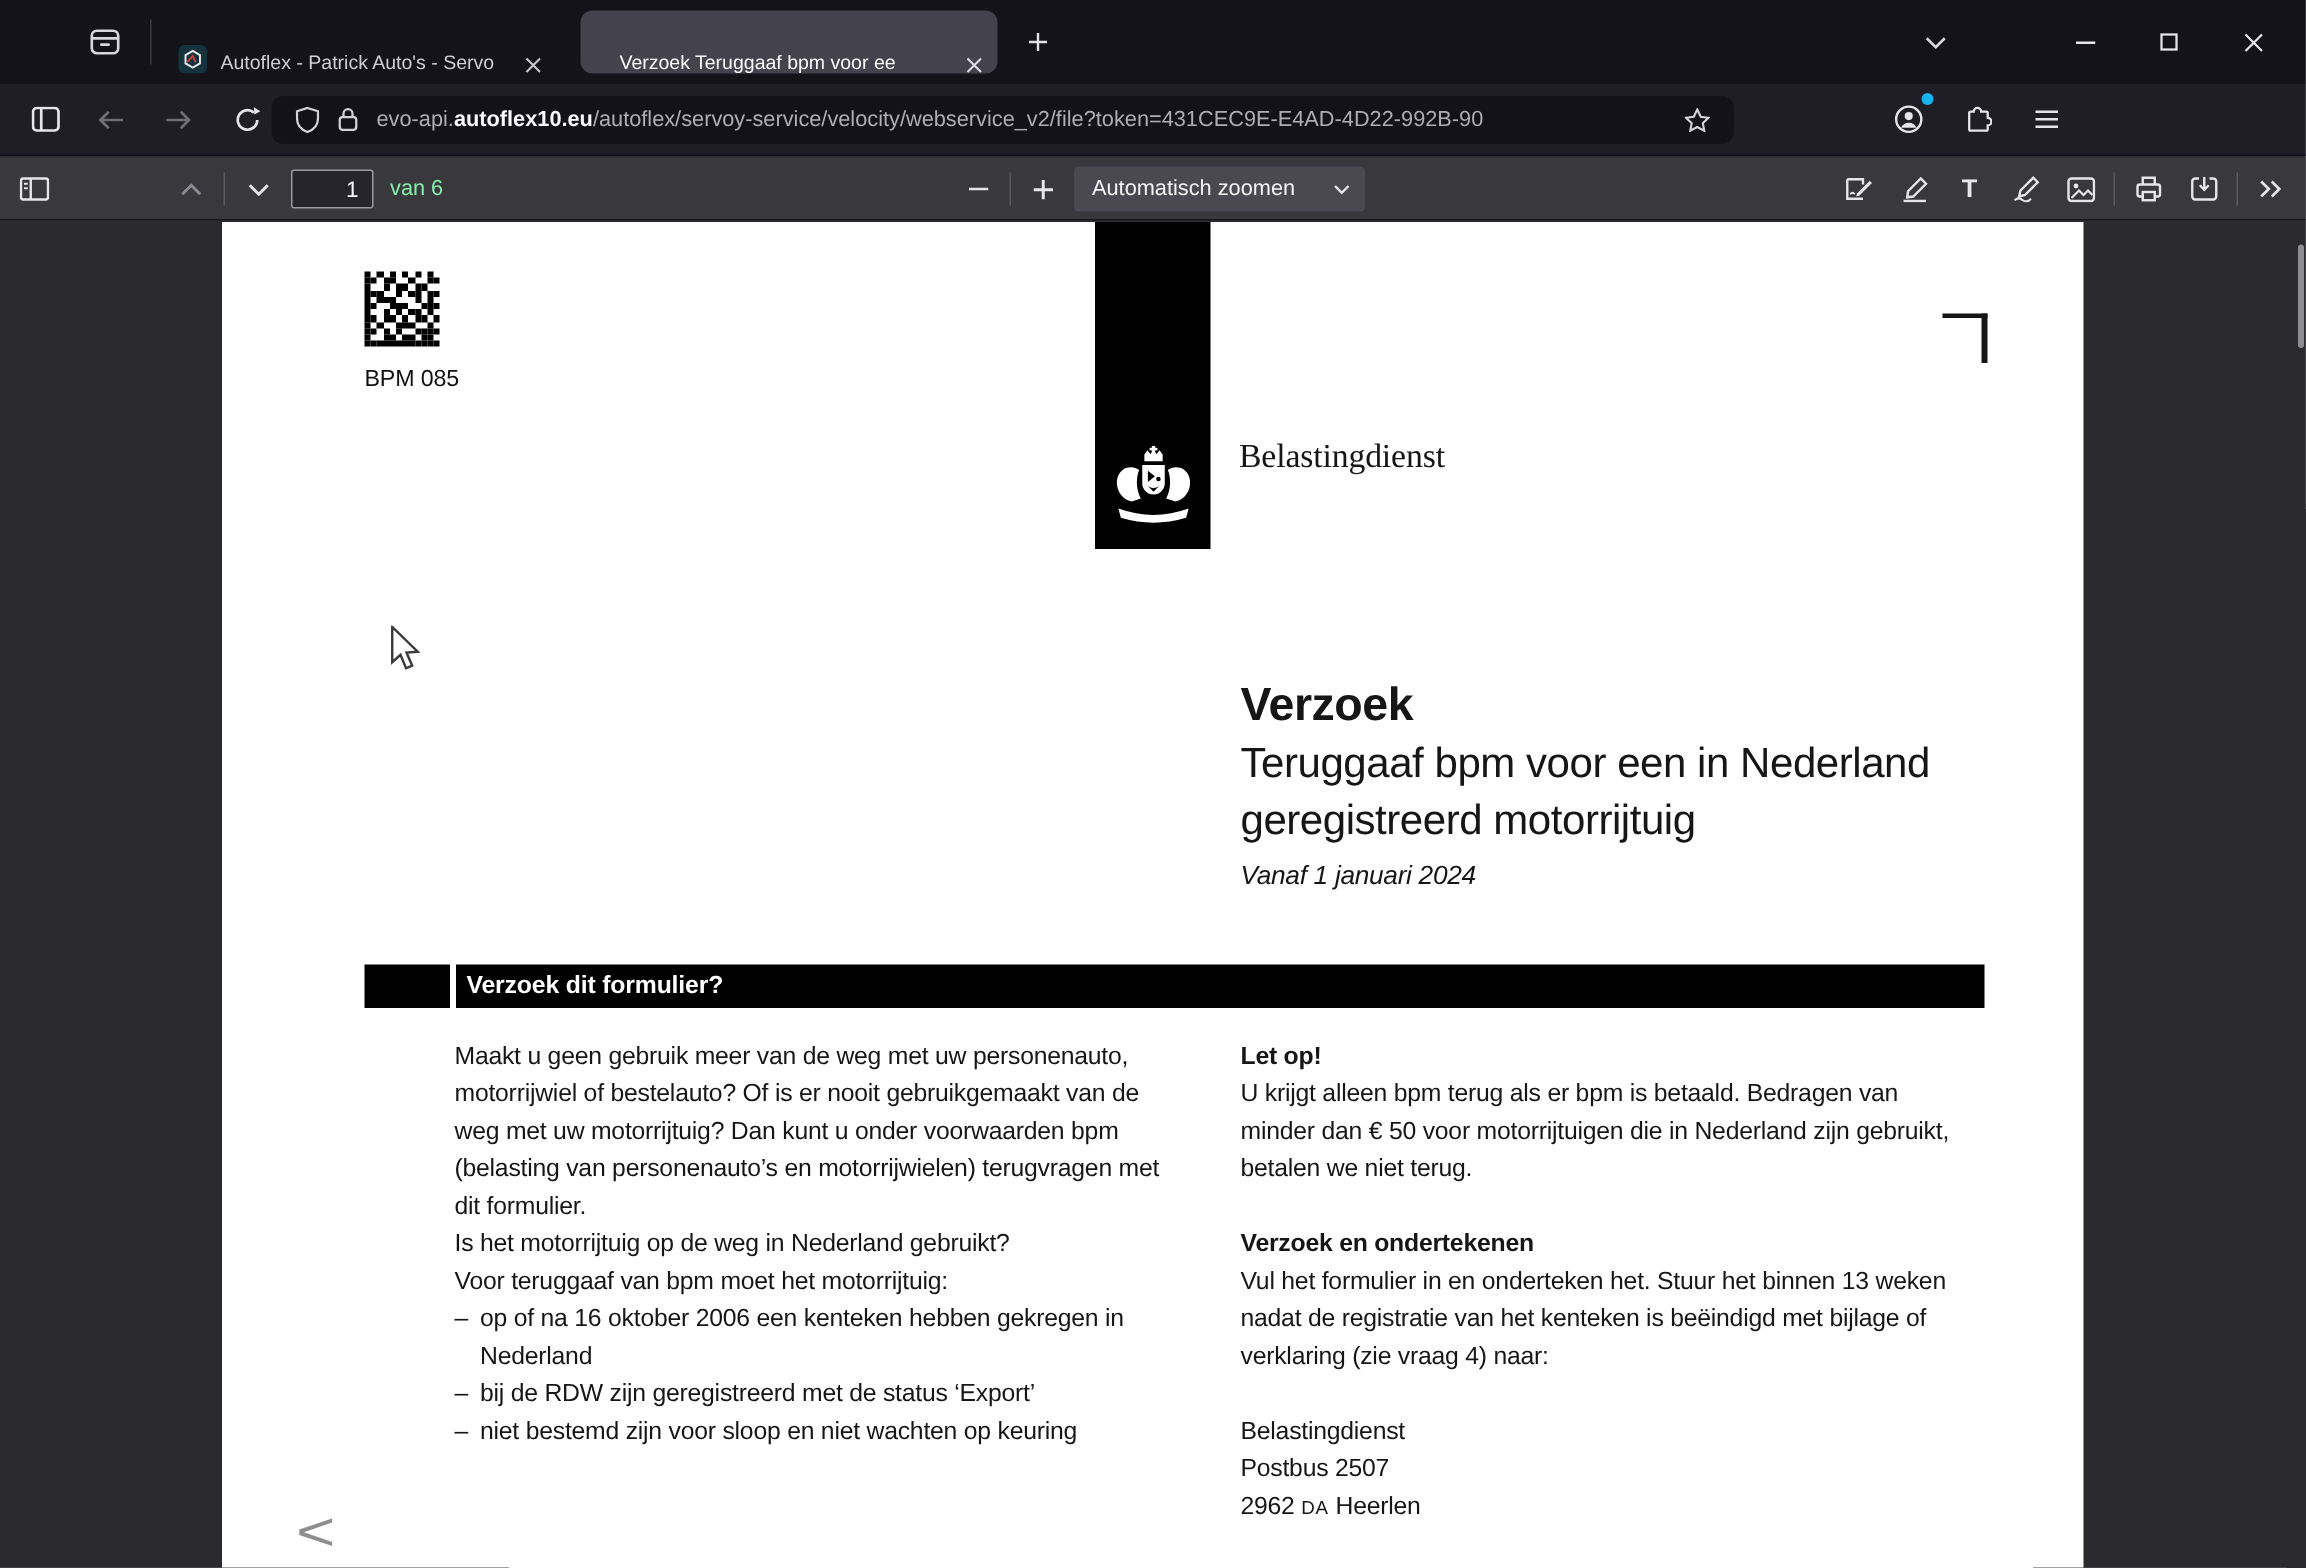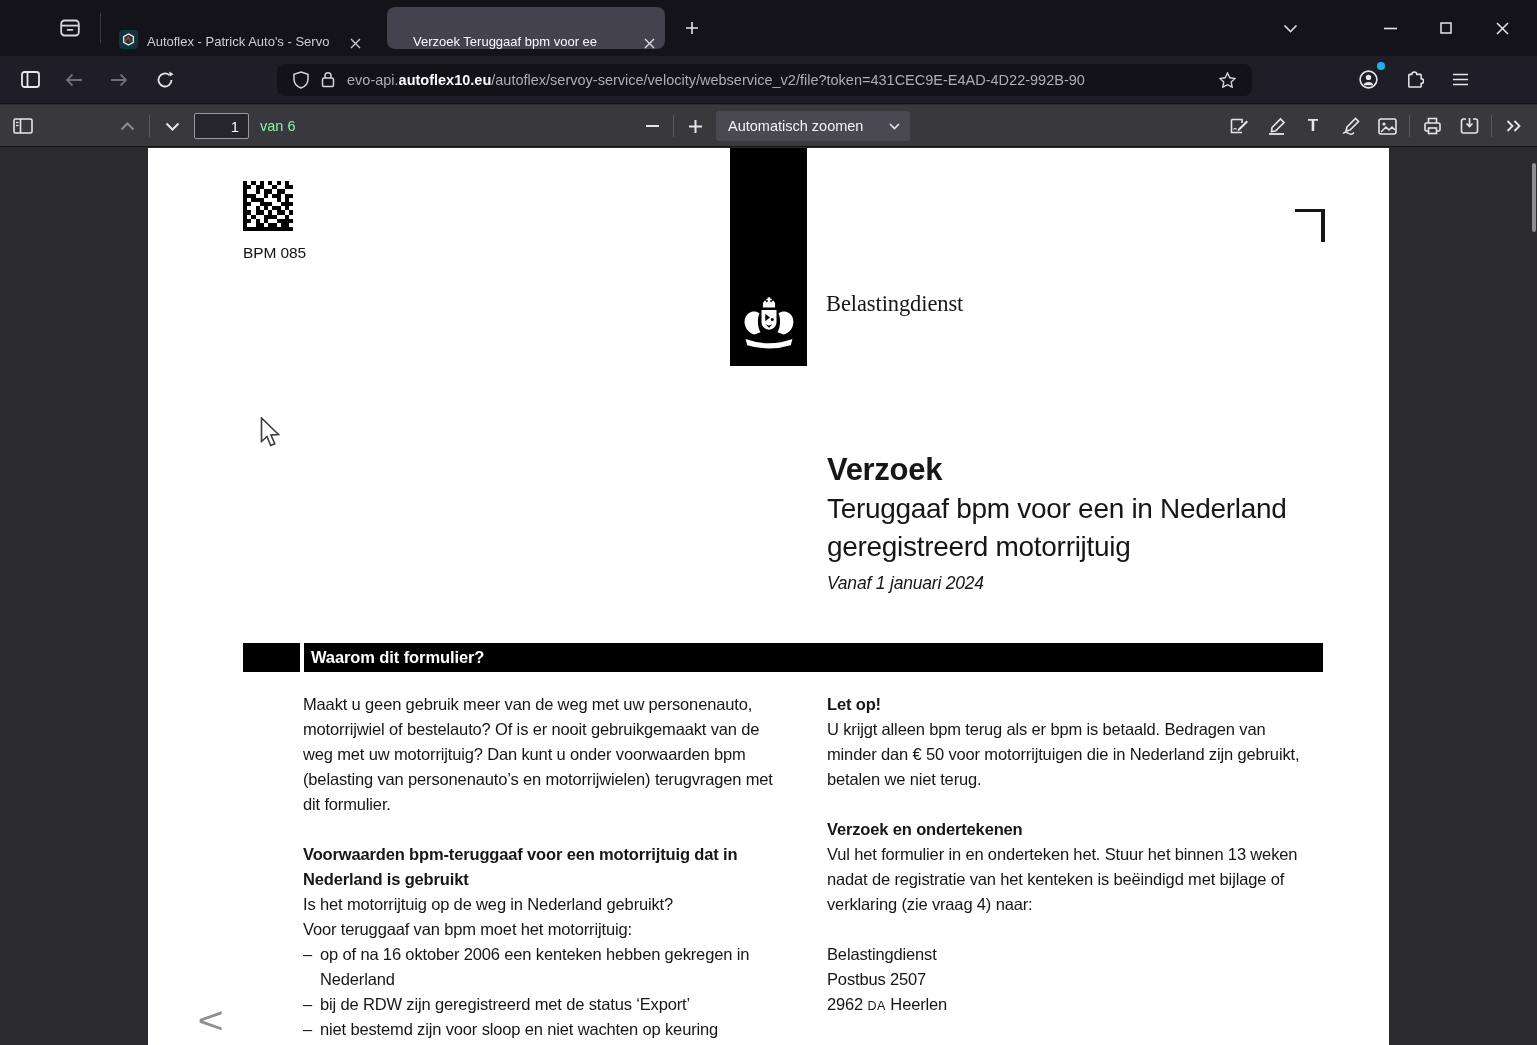--- a/index.html
+++ b/index.html
@@ -27,21 +27,21 @@
   .tb-spacer { flex:1; }
   .tb-btn { width:34px; height:34px; display:flex; align-items:center; justify-content:center; color:#d9d8df; }
   .winctl { display:flex; gap:22px; margin-right:18px; margin-left:66px; }
 
   
   .navbar { position:absolute; left:0; top:56px; width:1537px; height:48px; background:#1f1e27;
             display:flex; align-items:center; border-bottom:1px solid #101016; }
   .nav-ico { width:32px; height:32px; display:flex; align-items:center; justify-content:center;
              border-radius:6px; color:#e6e5eb; flex:0 0 auto; }
   .nav-ico.dim { color:#6e6d78; }
-  .urlbar { margin-left:96px; width:975px; height:32px; background:#131218; border-radius:8px;
+  .urlbar { width:975px; height:32px; background:#131218; border-radius:8px;
             display:flex; align-items:center; padding:0 10px;justify-content:space-between; }
   .urlbar .u-ico { color:#d4d3da; display:flex; margin:0 6px; flex:0 0 auto; }
   .urltext { flex:1 1 auto; font-size:14.5px; color:#aeadb6; white-space:nowrap; overflow:hidden; margin-left:6px; }
   .urltext .domain { color:#fbfbfe; font-weight:bold; }
   .nav-right { display:flex; align-items:center; margin-left:100px; gap:14px; }
   .acct { position:relative; }
   .acct .dot { position:absolute; right:-1px; top:-2px; width:8px; height:8px; border-radius:50%;
                background:#18b3f1; }
 
   
@@ -523,27 +523,26 @@
 
       <div class="titleblock">
         <h1>Verzoek</h1>
         <div class="subtitle">Teruggaaf bpm voor een in Nederland geregistreerd motorrijtuig</div>
         <div class="dateline">Vanaf 1 januari 2024</div>
       </div>
 
       <div class="band">
         <div class="blk"></div>
         <div class="gap"></div>
-        <div class="main">Waarom dit formulier?</div>
+        <div class="main">Verzoek dit formulier?</div>
       </div>
 
       <div class="columns">
         <div class="col-left">
           <p>Maakt u geen gebruik meer van de weg met uw personenauto, motorrijwiel of bestelauto? Of is er nooit gebruikgemaakt van de weg met uw motorrijtuig? Dan kunt u onder voorwaarden bpm (belasting van personenauto’s en motorrijwielen) terugvragen met dit formulier.</p>
-          <h3>Voorwaarden bpm-teruggaaf voor een motorrijtuig dat in Nederland is gebruikt</h3>
           <p>Is het motorrijtuig op de weg in Nederland gebruikt?</p>
           <p>Voor teruggaaf van bpm moet het motorrijtuig:</p>
           <ul class="dashlist">
             <li><span class="dash">–</span><span>op of na 16 oktober 2006 een kenteken hebben gekregen in Nederland</span></li>
             <li><span class="dash">–</span><span>bij de RDW zijn geregistreerd met de status ‘Export’</span></li>
             <li><span class="dash">–</span><span>niet bestemd zijn voor sloop en niet wachten op keuring</span></li>
           </ul>
         </div>
 
         <div class="col-right">

